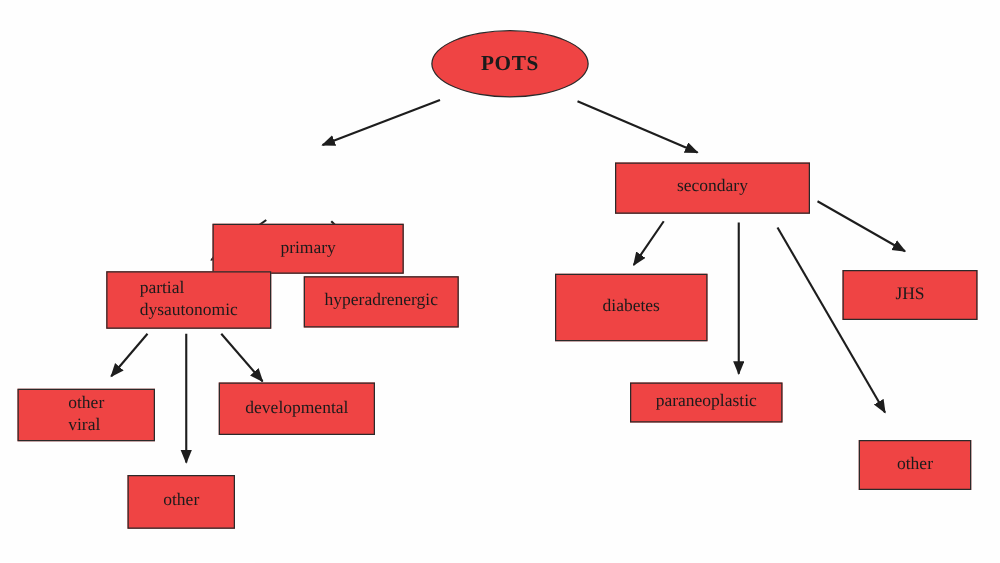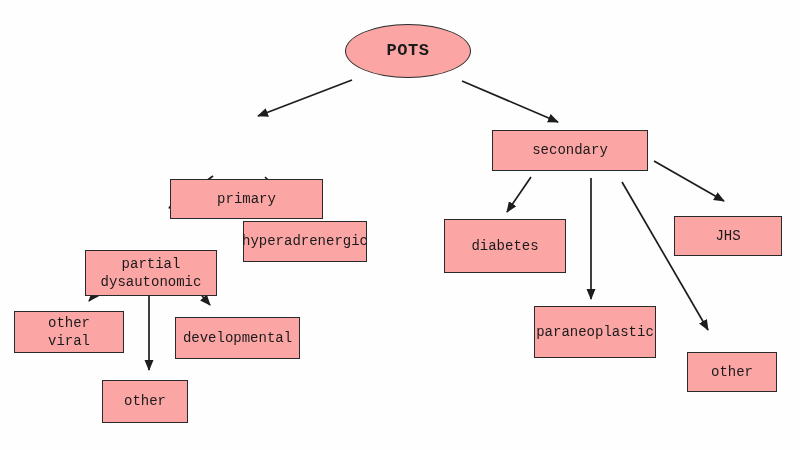--- a/index.html
+++ b/index.html
@@ -19,47 +19,45 @@
   .edges-layer {
     position: absolute;
     left: 0; top: 0;
     width: 800px; height: 450px;
   }
   .node {
     position: absolute;
     display: flex;
     align-items: center;
     justify-content: center;
-    text-align: center;
-    background: #fca5a5;
+    background: #ef4444;
     border: 1.6px solid #2a2a2a;
     font-size: 14px;
     line-height: 1.3;
     white-space: pre-line;
     box-sizing: border-box;
-    font-family: Liberation Mono, monospace;
   }
   .node.ellipse {
     border-radius: 50%;
     border-width: 1.8px;
     font-weight: bold;
     font-size: 17px;
     letter-spacing: 0.5px;
   }
   
   #n-pots            { left: 345px; top: 24px;  width: 126px; height: 54px; }
   #n-primary         { left: 170px; top: 131px; width: 153px; height: 40px; margin-top: 48px; }
   #n-secondary       { left: 492px; top: 130px; width: 156px; height: 41px; }
-  #n-partial         { left: 85px;  top: 217px; width: 132px; height: 46px; margin-top: 33px; }
+  #n-partial         { left: 85px;  top: 217px; width: 132px; height: 46px; }
   #n-hyper           { left: 243px; top: 221px; width: 124px; height: 41px; }
   #n-postviral       { left: 14px;  top: 311px; width: 110px; height: 42px; }
-  #n-developmental   { left: 175px; top: 317px; width: 125px; height: 42px; }
+  #n-developmental   { left: 175px; top: 306px; width: 125px; height: 42px; }
   #n-other-primary   { left: 102px; top: 380px; width: 86px;  height: 43px; }
   #n-diabetes        { left: 444px; top: 219px; width: 122px; height: 54px; }
-  #n-paraneoplastic  { left: 534px; top: 306px; width: 122px; height: 52px; }
+  #n-paraneoplastic  { left: 504px; top: 306px; width: 122px; height: 32px; }
   #n-jhs             { left: 674px; top: 216px; width: 108px; height: 40px; }
   #n-other-secondary { left: 687px; top: 352px; width: 90px;  height: 40px; }
 </style>
 </head>
 <body>
 
 <div class="canvas">
 
   <svg class="edges-layer" width="800" height="450" viewBox="0 0 800 450">
     <defs>

